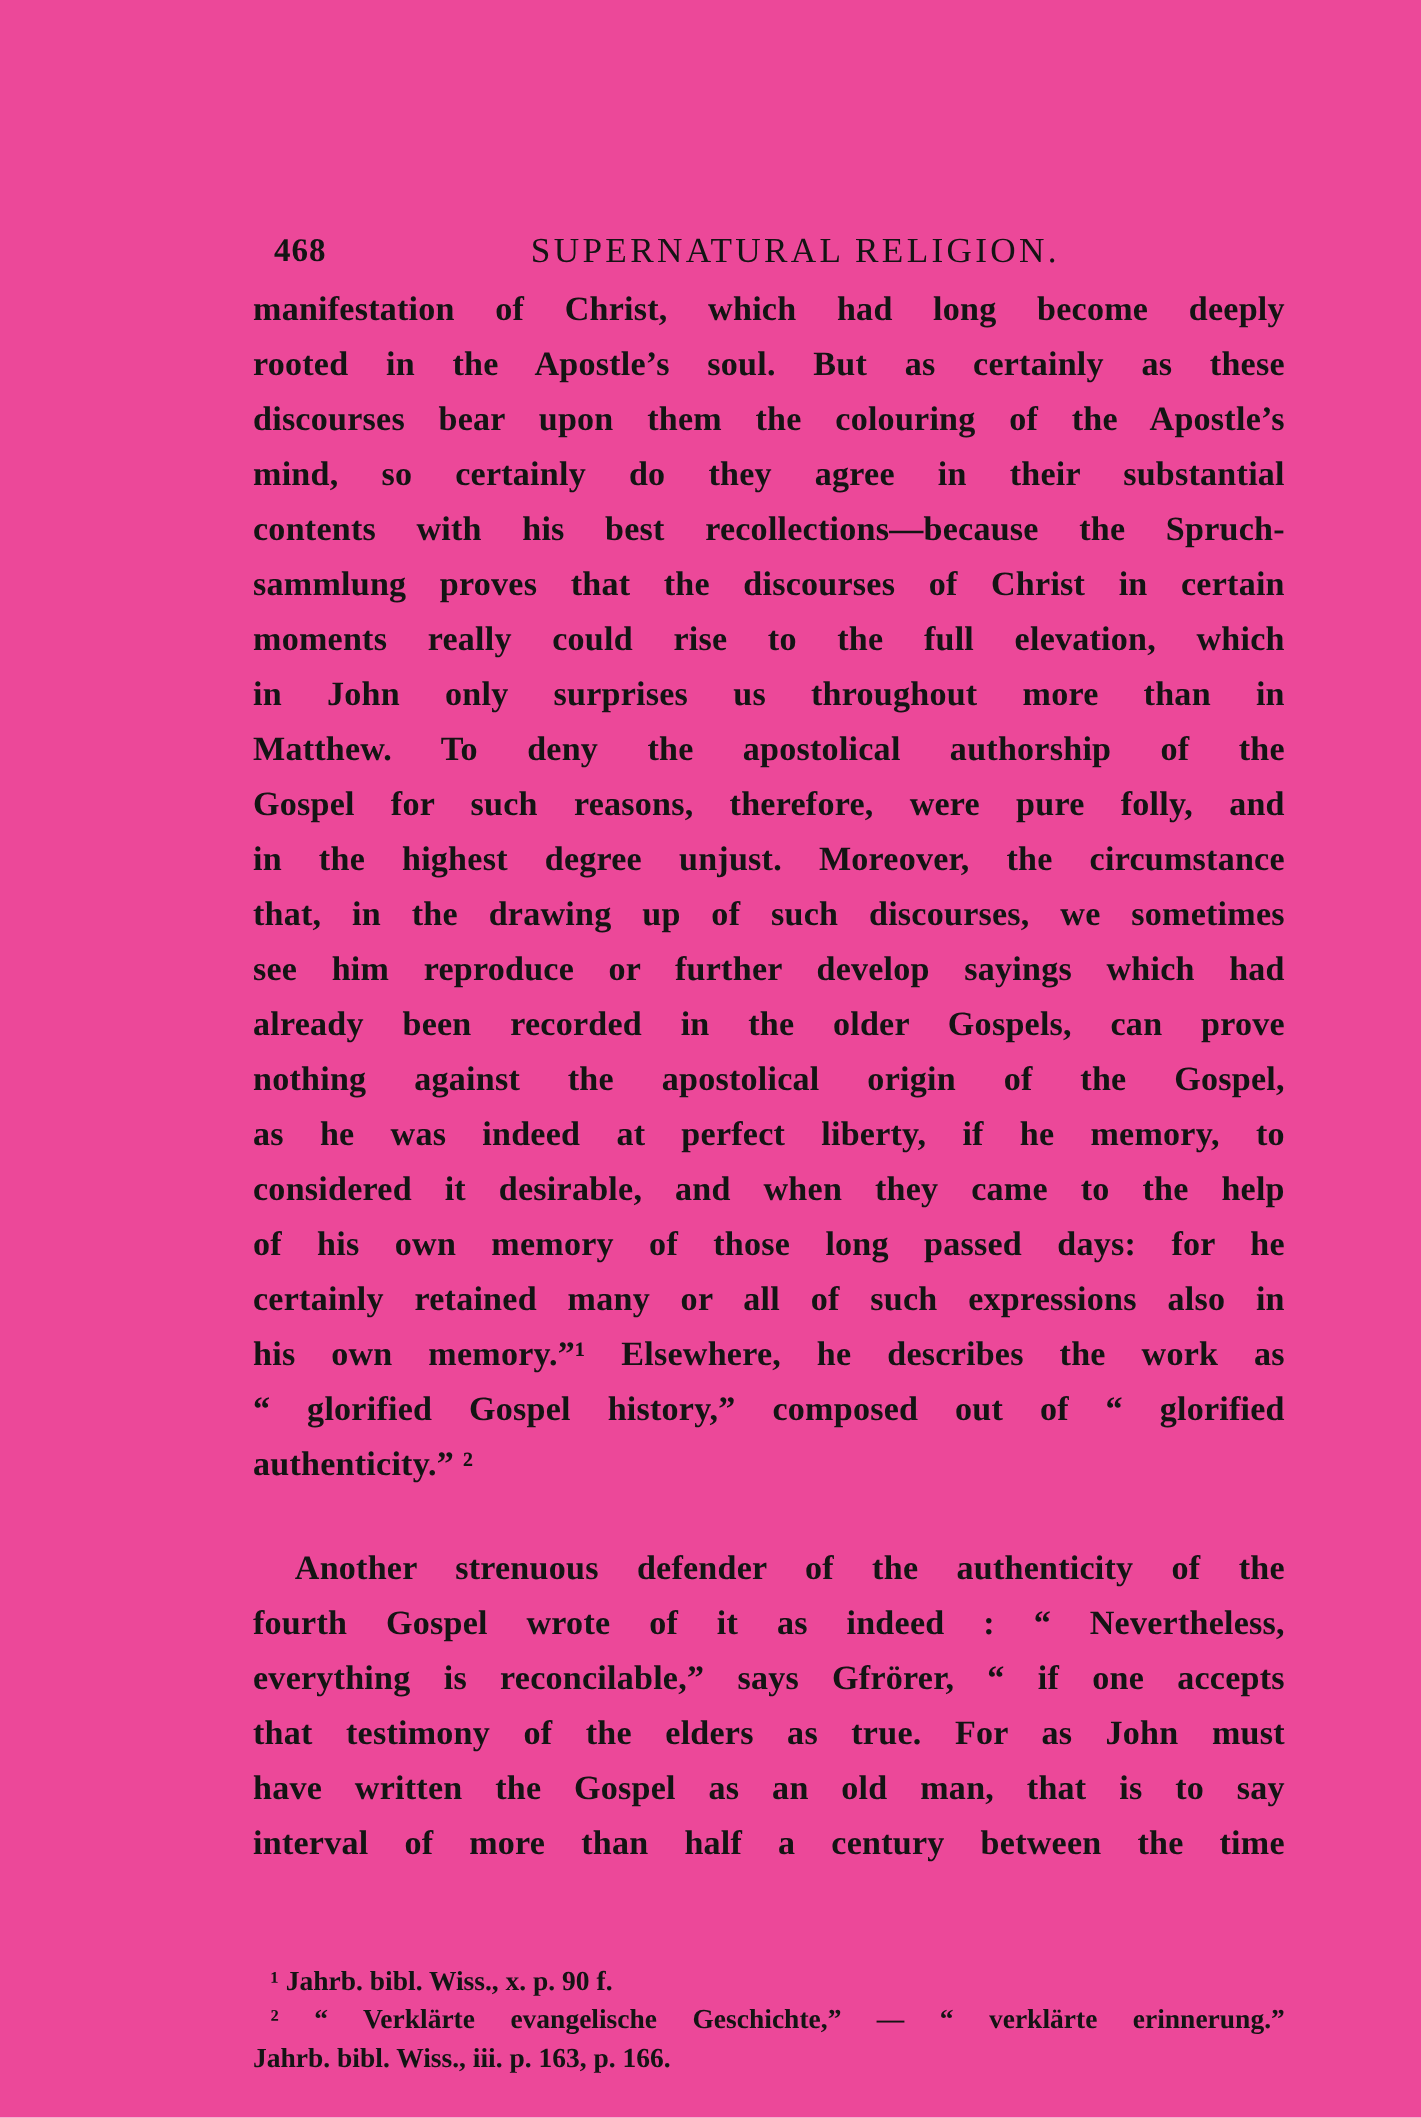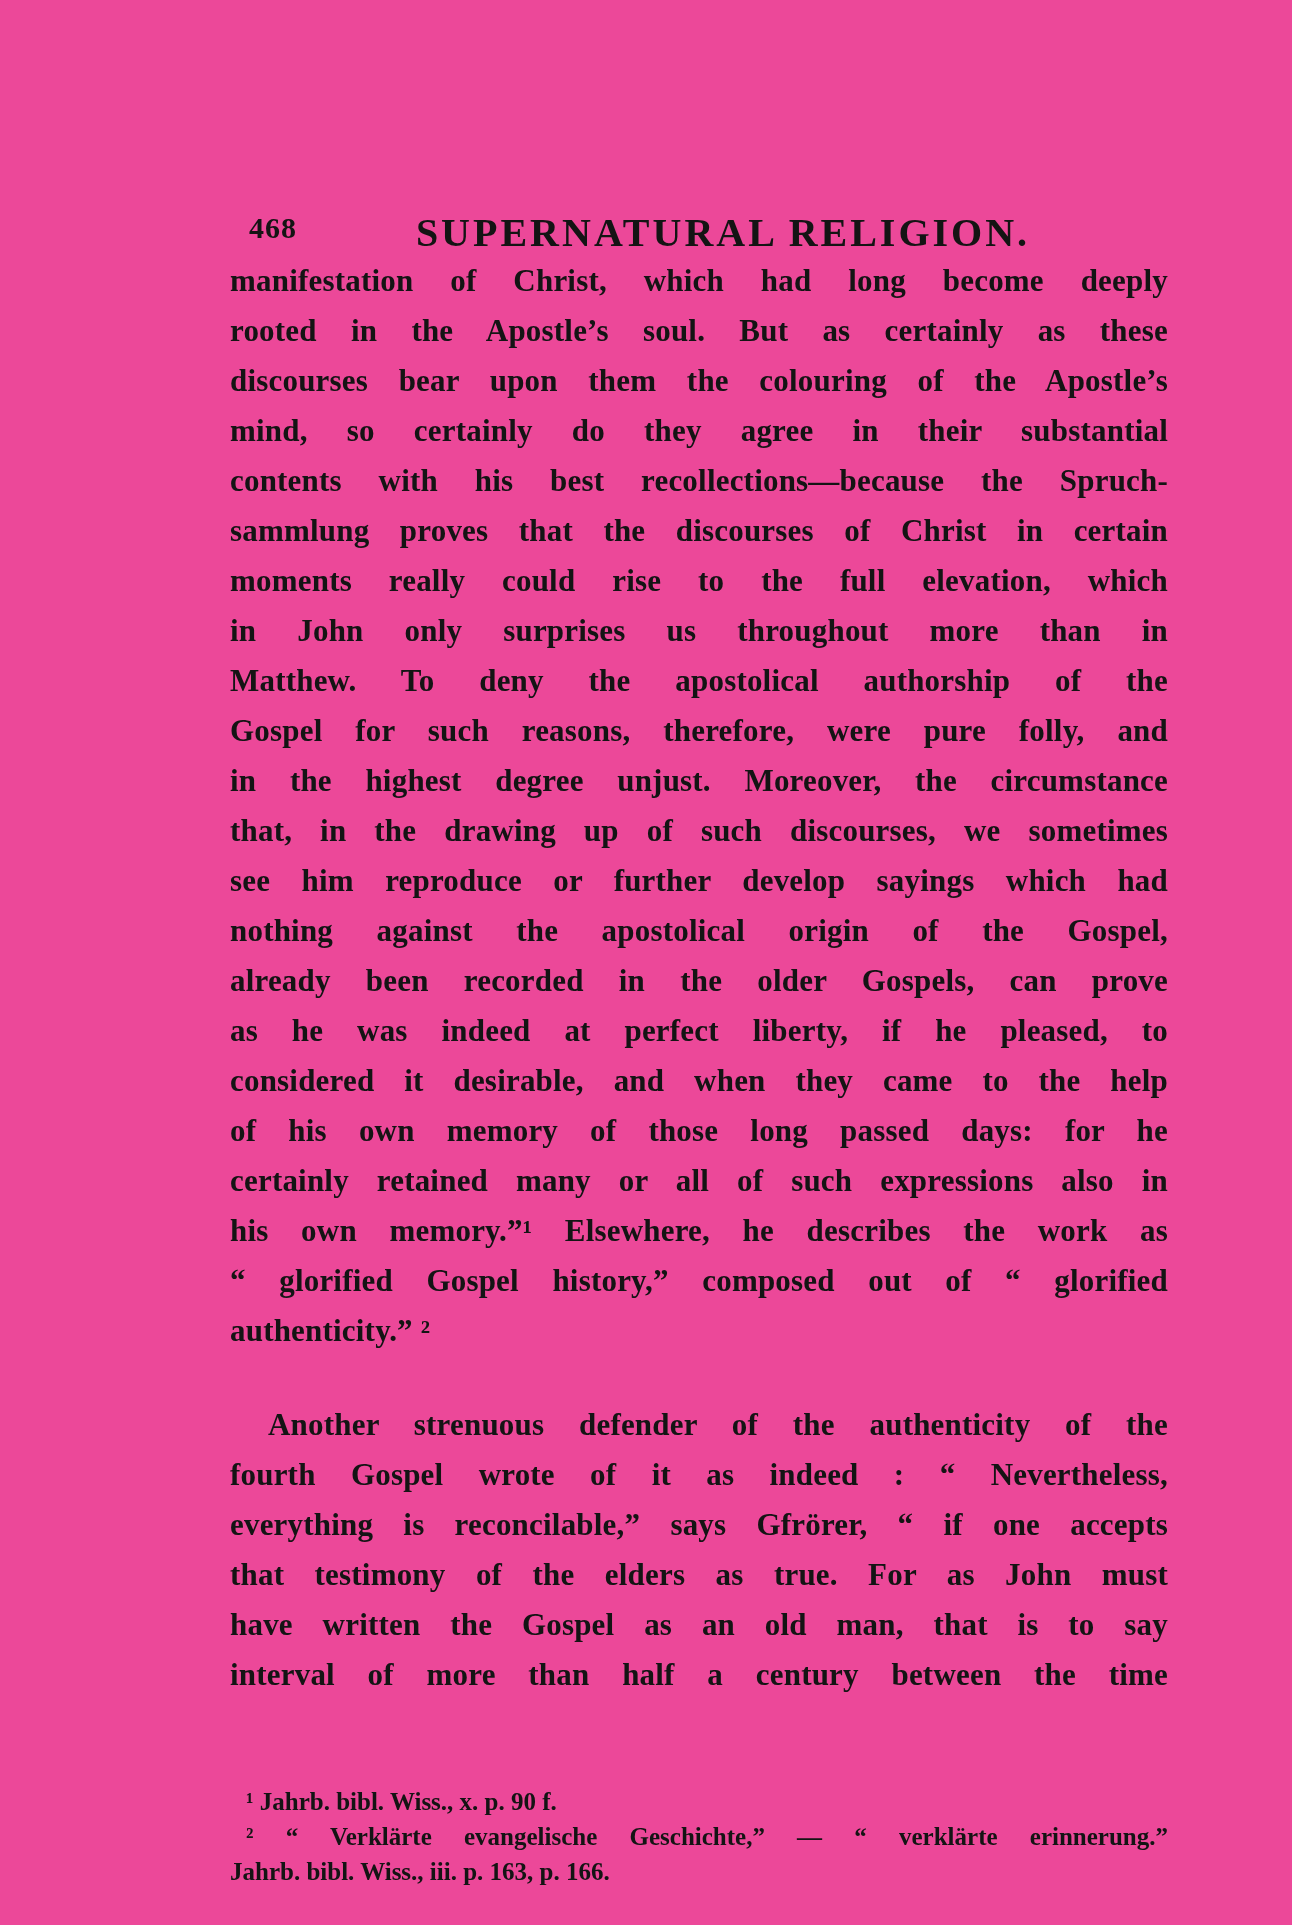--- a/index.html
+++ b/index.html
@@ -26,22 +26,22 @@
     letter-spacing: 1px;
   }
   .running-title {
     position: absolute;
     left: 230px;
     top: 209px;
     width: 938px;
     box-sizing: border-box;
     padding-left: 48px;
     text-align: center;
-    font-size: 40px;
-    font-weight: 700;
+    font-size: 32px;
+    font-weight: 400;
     letter-spacing: 3px;
   }
   .body-text {
     position: absolute;
     left: 230px;
     top: 256px;
     width: 938px;
     font-size: 31px;
     line-height: 50px;
     font-weight: 600;
@@ -93,23 +93,23 @@
       <div class="line">mind, so certainly do they agree in their substantial</div>
       <div class="line">contents with his best recollections—because the Spruch-</div>
       <div class="line">sammlung proves that the discourses of Christ in certain</div>
       <div class="line">moments really could rise to the full elevation, which</div>
       <div class="line">in John only surprises us throughout more than in</div>
       <div class="line">Matthew.  To deny the apostolical authorship of the</div>
       <div class="line">Gospel for such reasons, therefore, were pure folly, and</div>
       <div class="line">in the highest degree unjust.  Moreover, the circumstance</div>
       <div class="line">that, in the drawing up of such discourses, we sometimes</div>
       <div class="line">see him reproduce or further develop sayings which had</div>
+      <div class="line">already been recorded in the older Gospels, can prove</div>
       <div class="line">nothing against the apostolical origin of the Gospel,</div>
-      <div class="line">already been recorded in the older Gospels, can prove</div>
-      <div class="line">as he was indeed at perfect liberty, if he pleased, to</div>
+      <div class="line">as he was indeed at perfect liberty, if he memory, to</div>
       <div class="line">considered it desirable, and when they came to the help</div>
       <div class="line">of his own memory of those long passed days: for he</div>
       <div class="line">certainly retained many or all of such expressions also in</div>
       <div class="line">his own memory.”¹  Elsewhere, he describes the work as</div>
       <div class="line">“ glorified Gospel history,” composed out of “ glorified</div>
       <div class="line end">authenticity.” ²</div>
       <div class="line indent">Another strenuous defender of the authenticity of the</div>
       <div class="line">fourth Gospel wrote of it as indeed :  “ Nevertheless,</div>
       <div class="line">everything is reconcilable,” says Gfrörer, “ if one accepts</div>
       <div class="line">that testimony of the elders as true.  For as John must</div>

